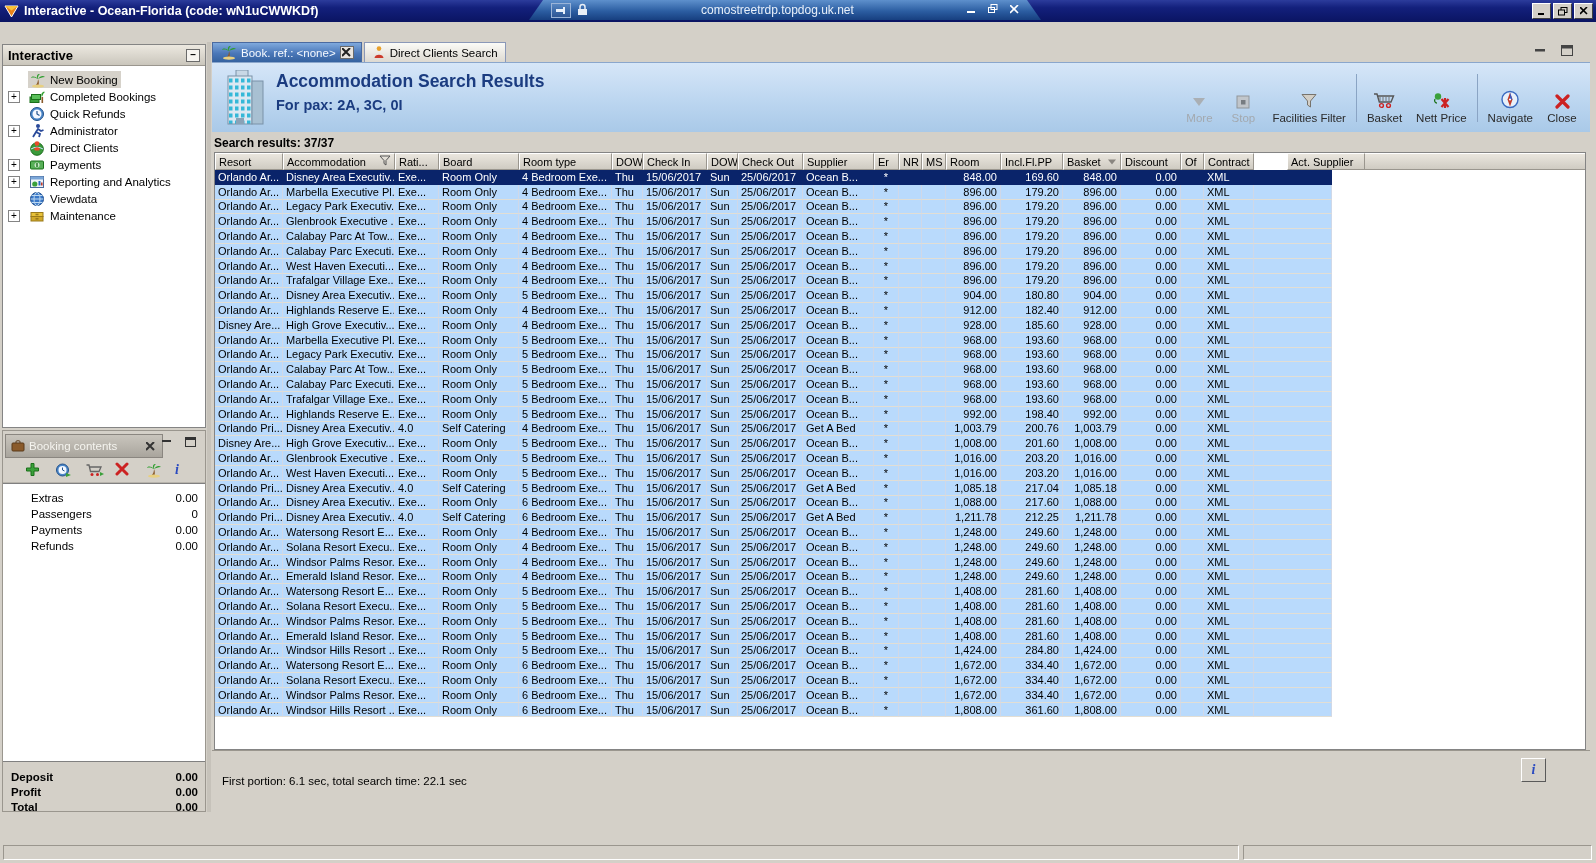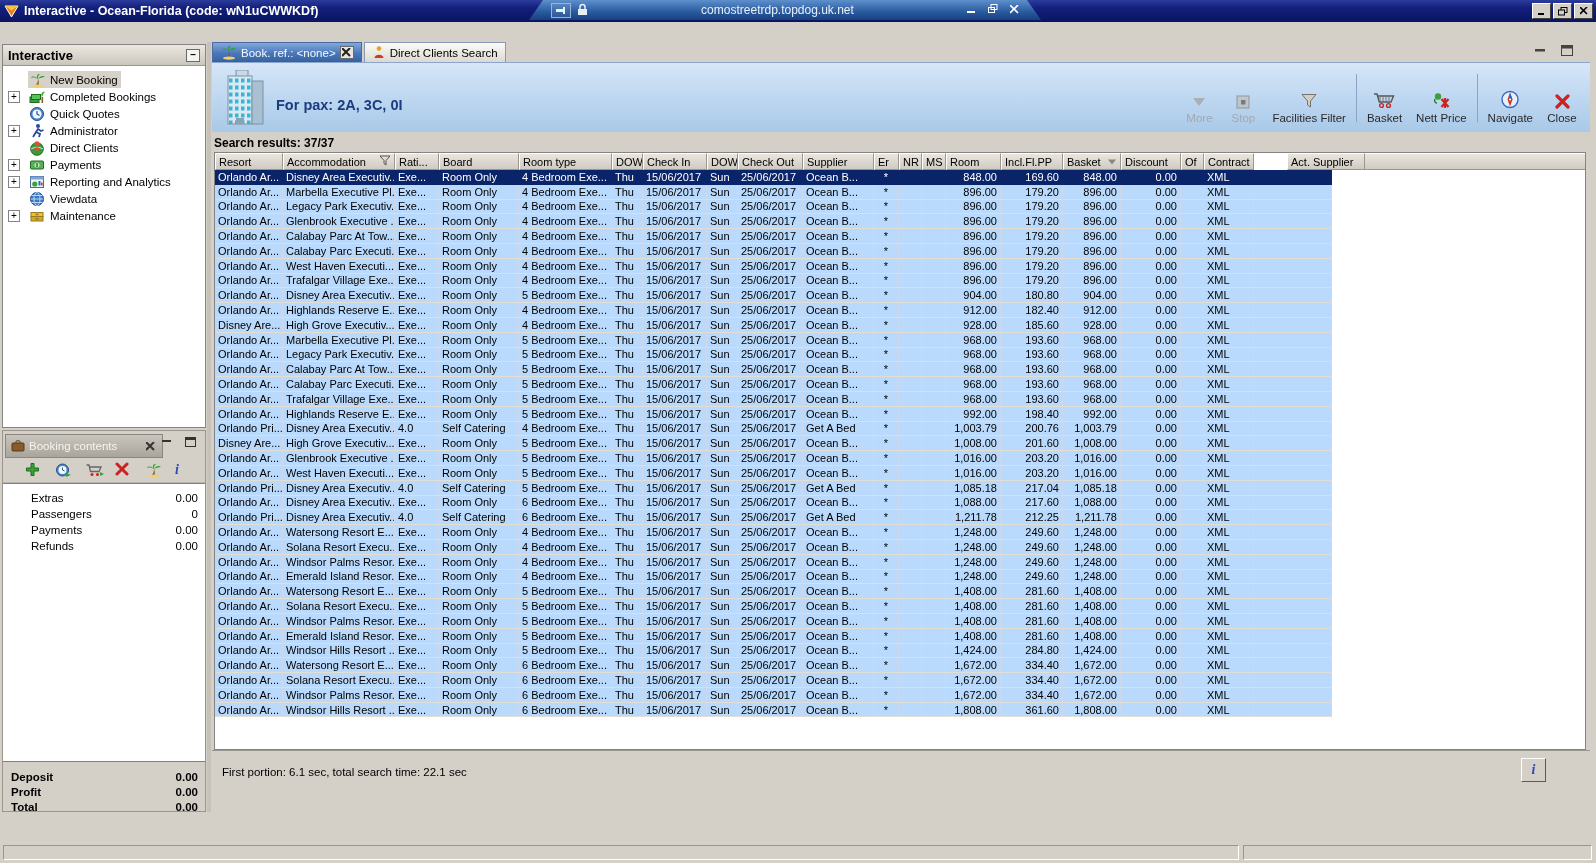--- a/index.html
+++ b/index.html
@@ -93,21 +93,21 @@
   .hfill { flex:1; background:linear-gradient(180deg,#eae6de,#cfcbc2); border-top:1px solid #fff; border-bottom:1px solid #9a968e; }
   .hcell .hspacer { flex:1; }
   .trow { display:flex; height:14.8px; width:1117px; }
   .tcell { flex:none; background:#b9dafc; border-right:1px solid #cfd8e8; border-bottom:1px solid #e2ded4;
     font-size:11px; display:flex; align-items:center; padding:0 3px; white-space:nowrap; overflow:hidden; }
   .al-right { justify-content:flex-end; }
   .al-center { justify-content:center; }
   .trow.selected .tcell { background:#0a246a; color:#fff; border-color:#0a246a; }
 
   .status-strip { left:212px; top:750px; width:1378px; height:38px; background:#d4d0c8; border-top:1px solid #9a968e; }
-  .status-line { position:absolute; left:10px; top:15px; }
+  .status-line { position:absolute; left:10px; top:24px; }
   .info-btn { position:absolute; right:44px; top:7px; width:25px; height:24px; background:#d4d0c8;
     border:1px solid; border-color:#fff #5a5a5a #5a5a5a #fff; text-align:center; line-height:22px; }
 
   .bottom-tabs { left:212px; top:788px; height:21px; display:flex; }
   .btab { padding:0 10px; display:flex; align-items:center; background:#d4d0c8; border:1px solid #8a8680; border-top:1px solid #fff; margin-right:1px; }
   .btab.bold { font-weight:bold; }
   .btab.dark-green { background:#1b8a1b; color:#fff; font-weight:bold; }
   .btab.light-green { background:#c9f0c9; }
 
   .statusbar { left:0; top:815px; width:1596px; height:27px; background:#d4d0c8; border-top:1px solid #fff; box-shadow:0 -1px 0 #9a968e; }
@@ -206,21 +206,21 @@
           </span>
         </div>
         <div class="tree-row">
           <span class="plussp"></span>
           <span class="row-body">
             <span class="ticon"><svg width="16" height="16">
                 <circle cx="8" cy="8" r="6.5" fill="#4a86c8" stroke="#23528c"></circle>
                 <circle cx="8" cy="8" r="4.5" fill="#f4f8ff"></circle>
                 <path d="M8 5 L8 8 L10.5 9.5" stroke="#23528c" stroke-width="1.2" fill="none"></path>
               </svg></span>
-            <span class="tlabel">Quick Quotes</span>
+            <span class="tlabel">Quick Refunds</span>
           </span>
         </div>
         <div class="tree-row">
           <span class="plus">+</span>
           <span class="row-body">
             <span class="ticon"><svg width="16" height="16">
                 <circle cx="9" cy="3" r="2" fill="#2a4a9a"></circle>
                 <path d="M4 14 L7 9 L9 6 L12 8 L14.5 7" stroke="#2a4a9a" stroke-width="1.8" fill="none"></path>
                 <path d="M7 9 L11 11 L10 14" stroke="#2a4a9a" stroke-width="1.8" fill="none"></path>
               </svg></span>
@@ -415,20 +415,21 @@
               <rect width="6" height="7" fill="#dce8f2"></rect>
               <rect x="1" y="1.5" width="3.5" height="4" fill="#35b8d8"></rect>
             </pattern>
           </defs>
           <rect x="14" y="0" width="12" height="9" fill="#c8d8e6" stroke="#7a92a8"></rect>
           <rect x="6" y="6" width="24" height="48" fill="url(#w)" stroke="#7a92a8"></rect>
           <rect x="30" y="11" width="11" height="43" fill="#a8c0d2" stroke="#7a92a8"></rect>
           <rect x="14" y="48" width="8" height="6" fill="#8aa2b6"></rect>
         </svg>
     </span>
+    <span class="hdr-title">Accommodation Search Results</span>
     <span class="hdr-sub">For pax: 2A, 3C, 0I</span>
     <div class="main-toolbar" id="main-toolbar">
         <div class="tbtn disabled">
           <span class="ticn">
             <svg width="20" height="14">
               <path d="M4 3 H16 L10 11 Z" fill="#aaa6a0"></path>
             </svg>
           </span>
           <span>More</span>
         </div>

